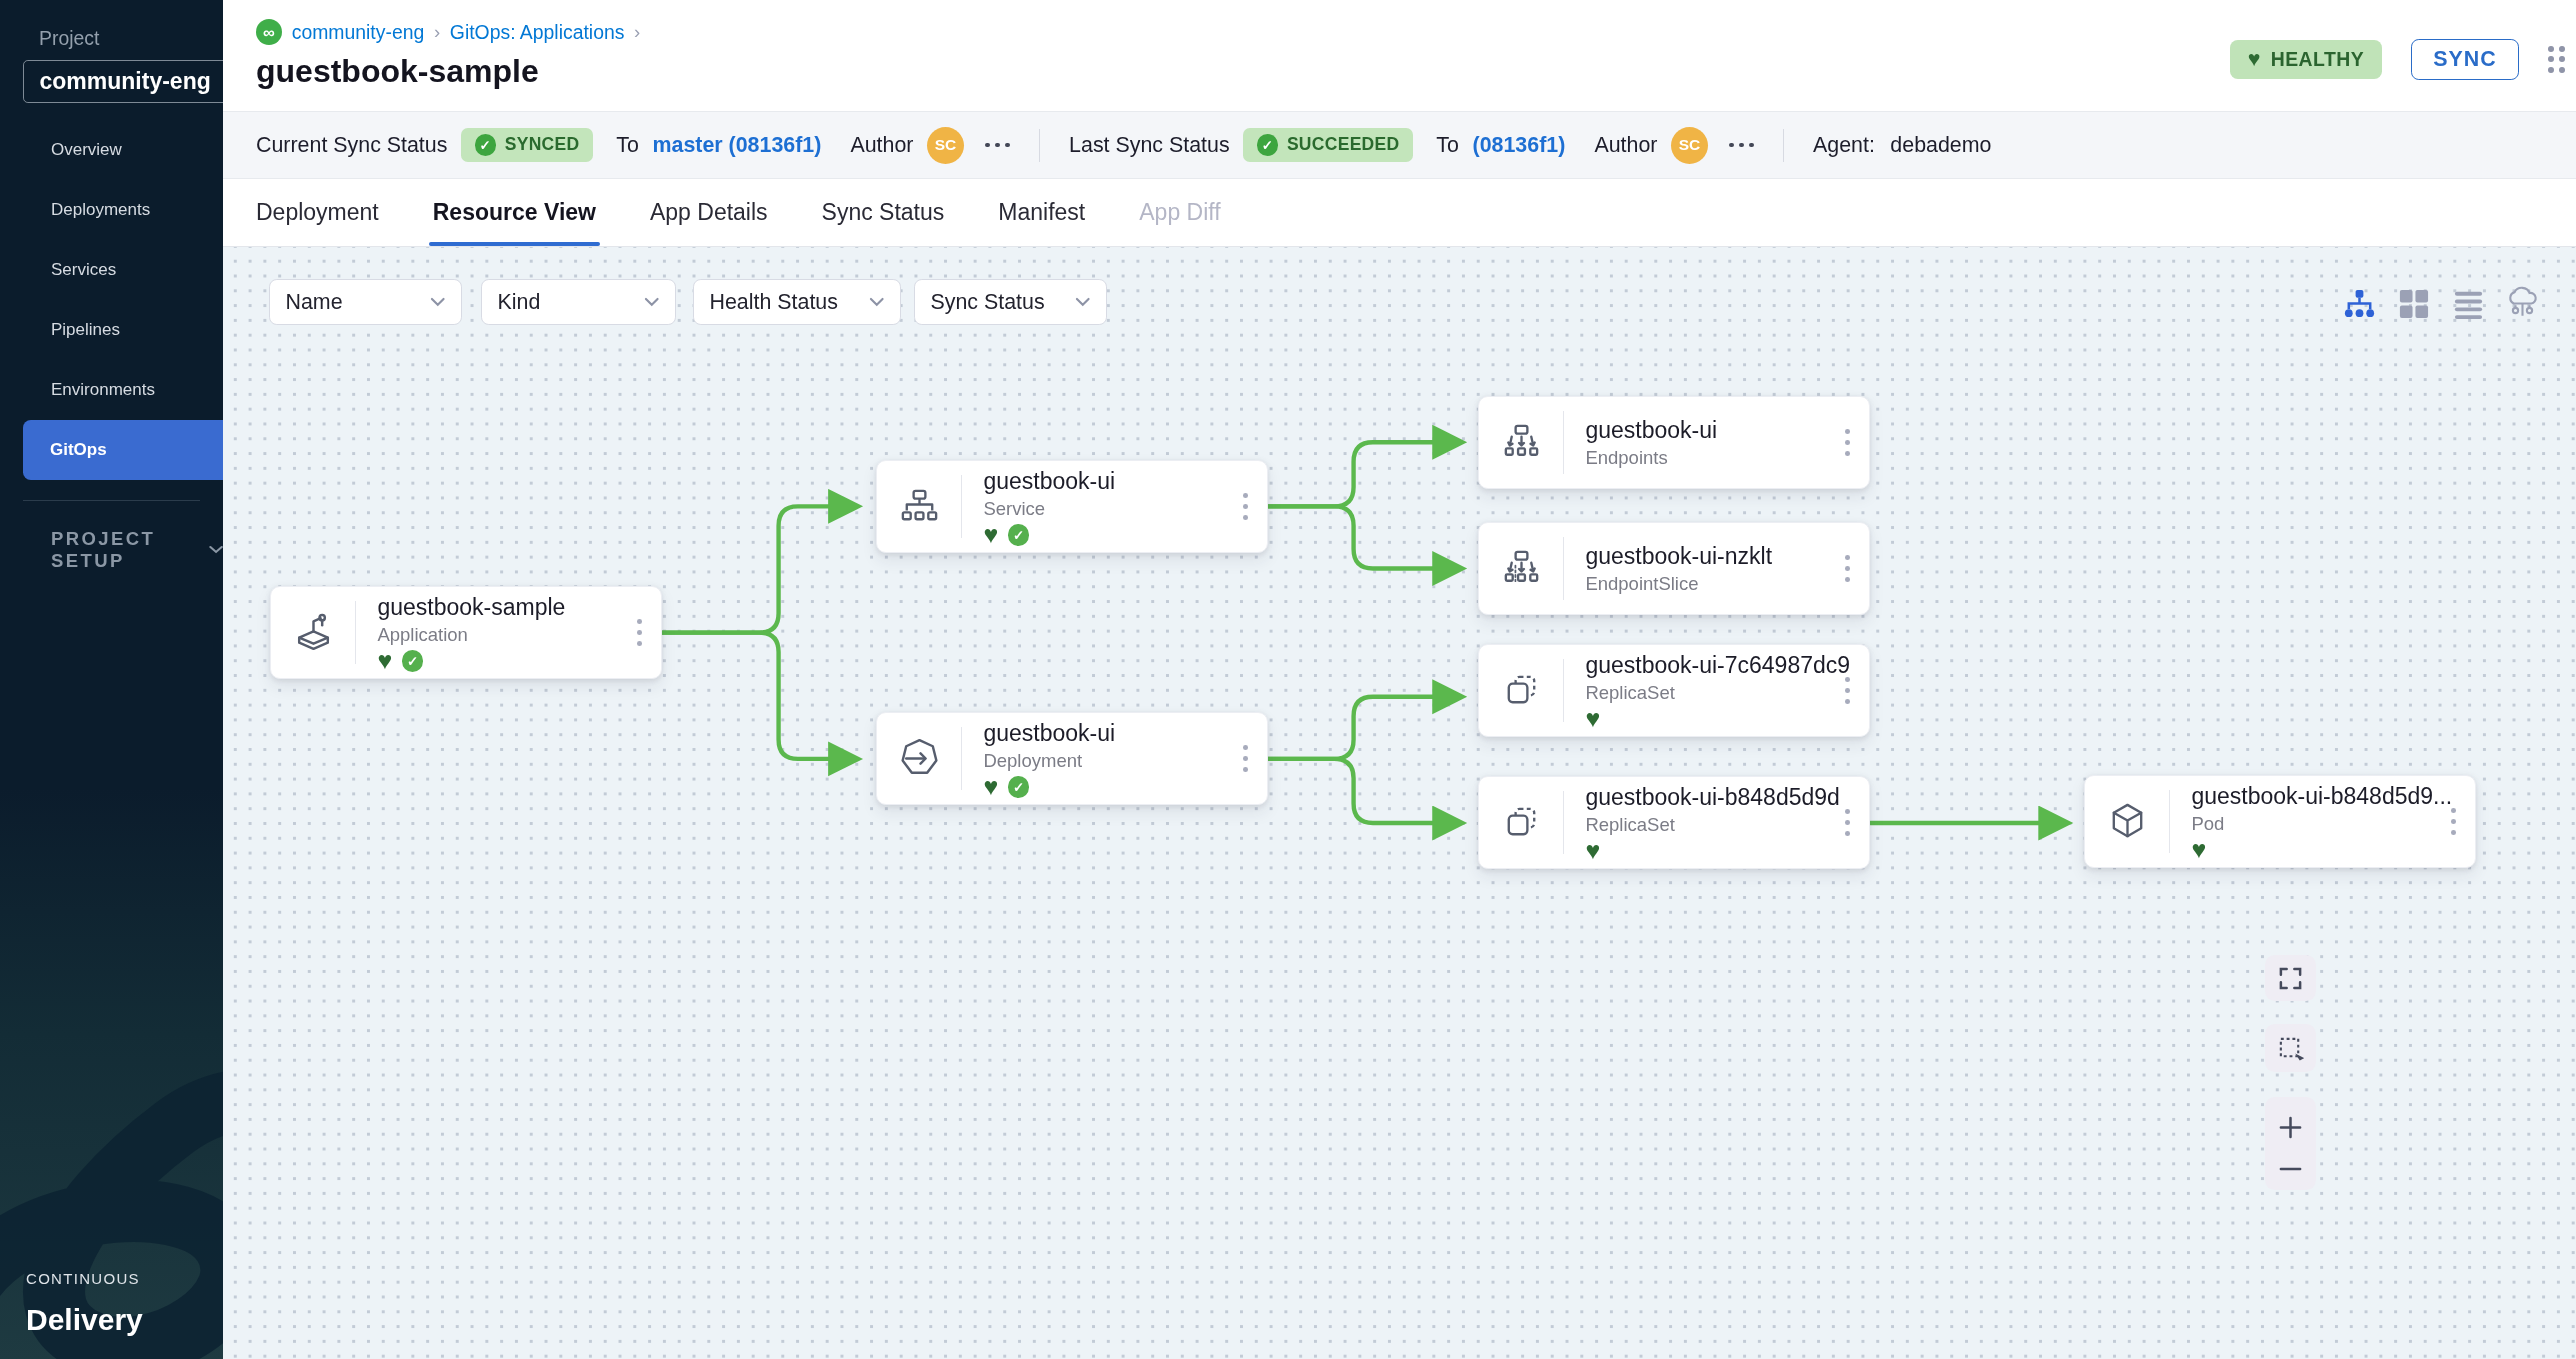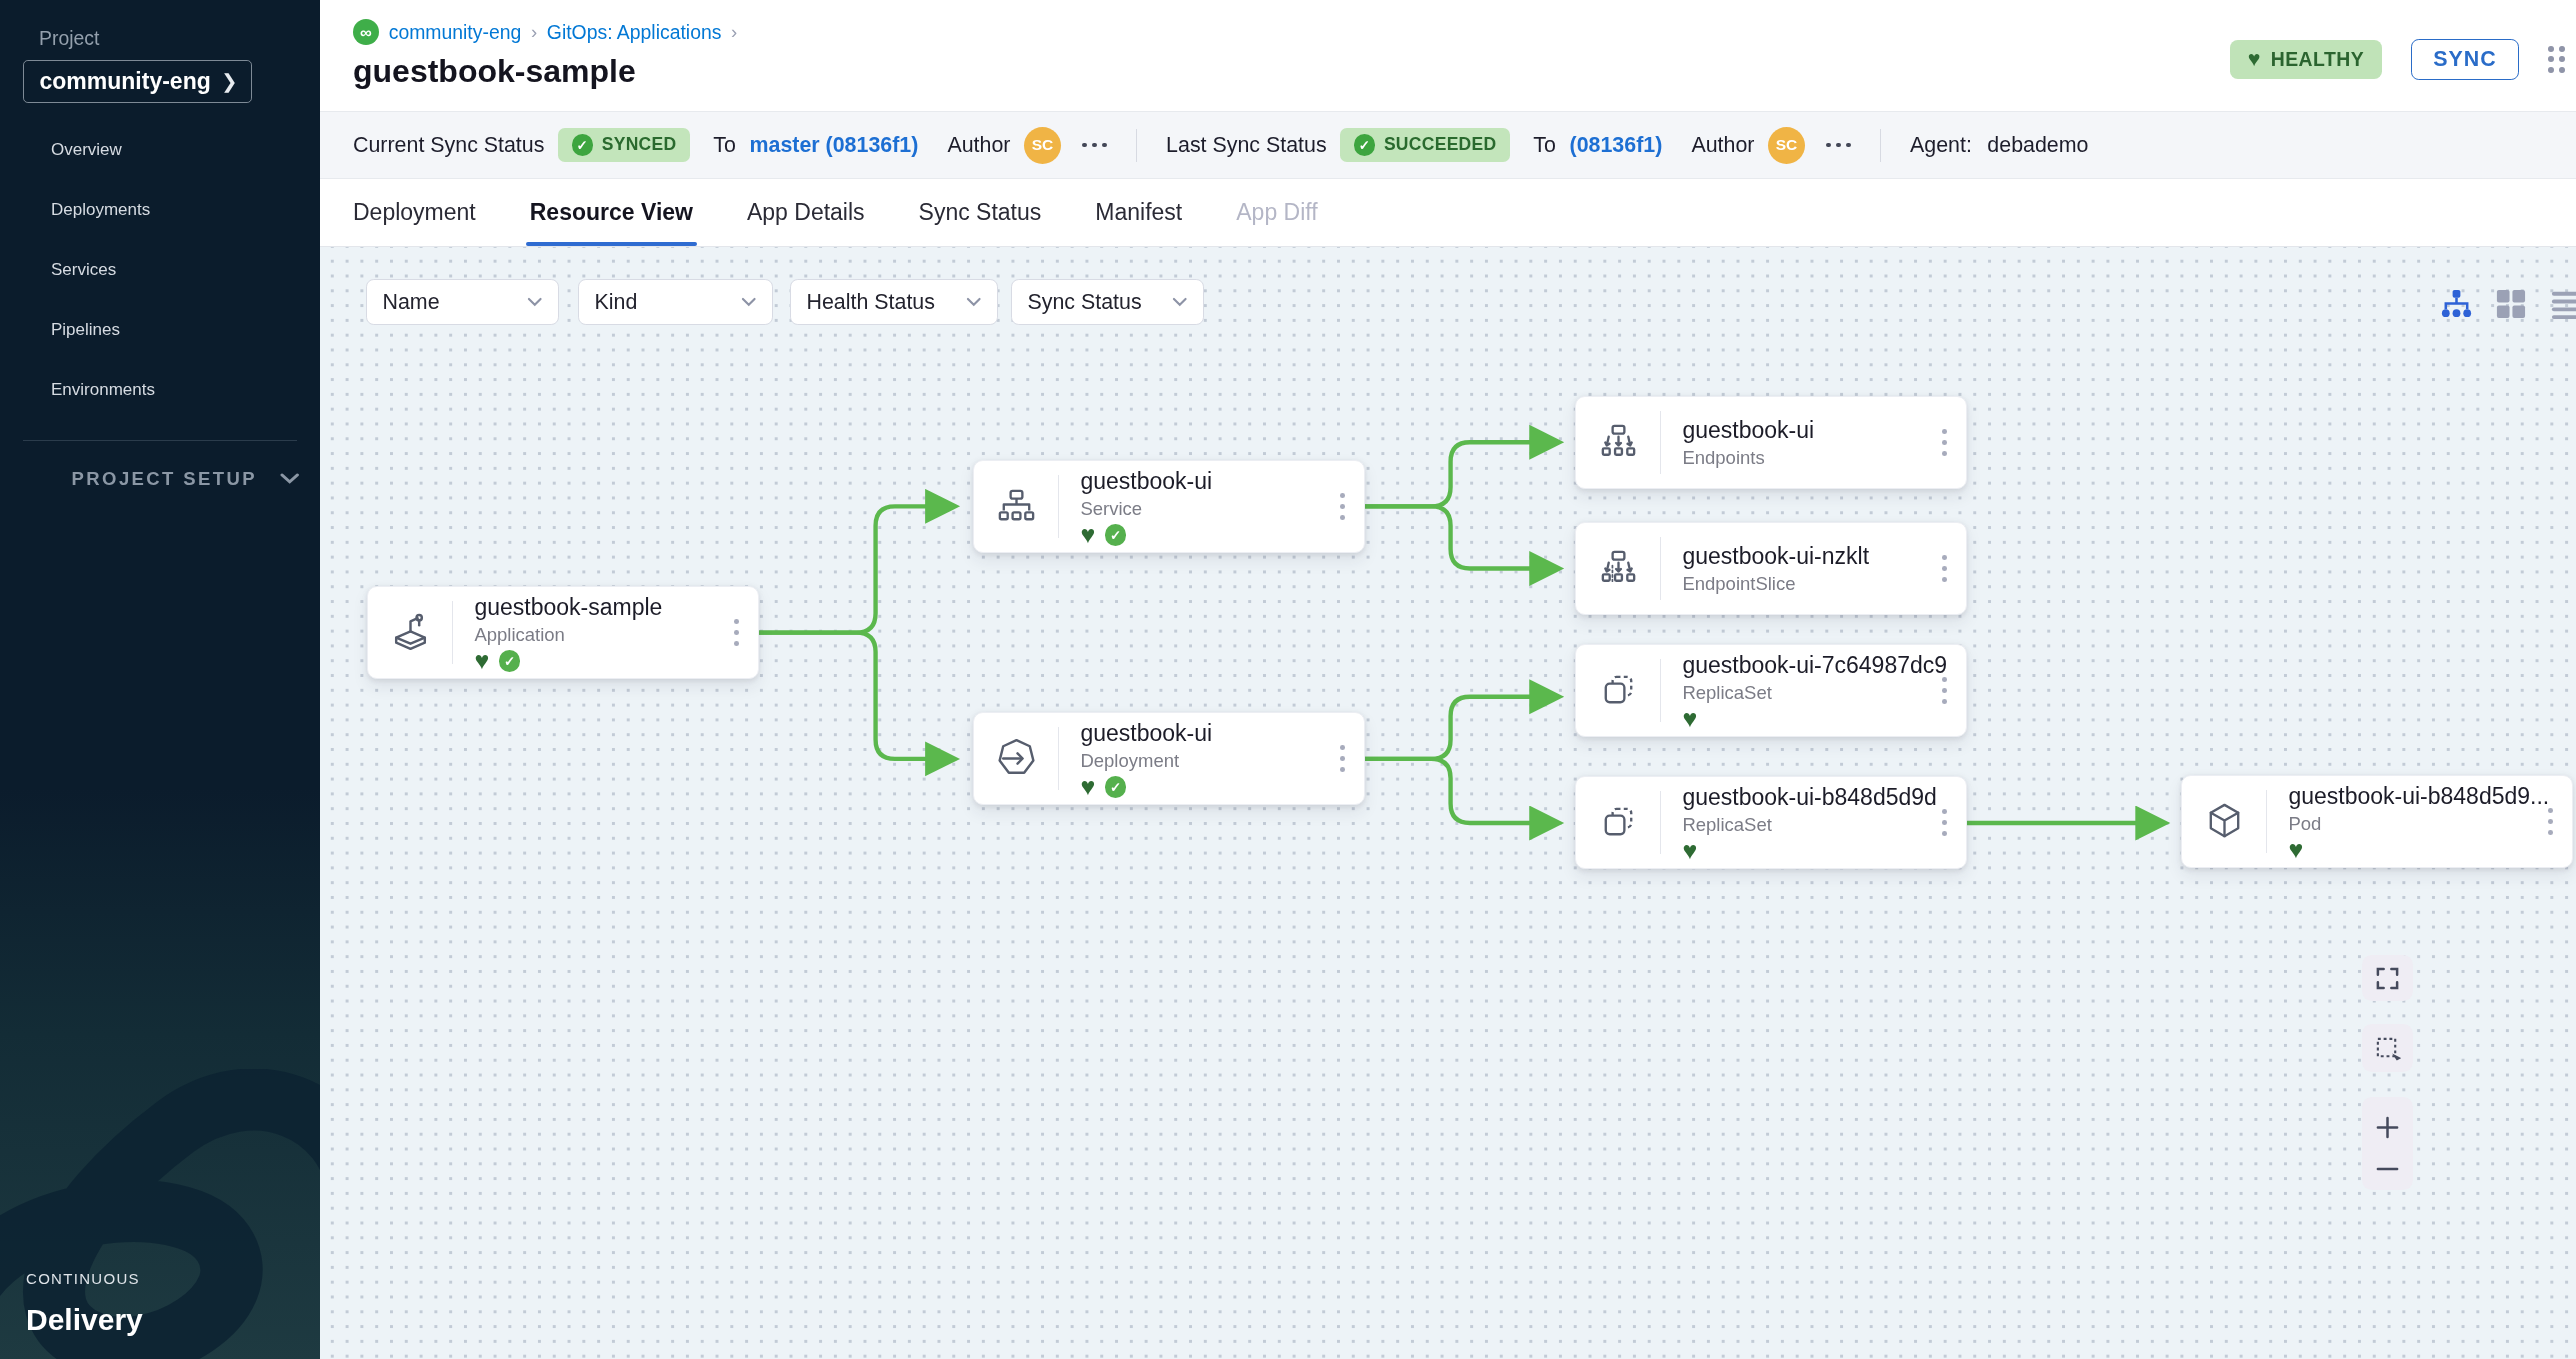--- a/index.html
+++ b/index.html
@@ -6,21 +6,21 @@
   html,body { margin:0; padding:0; }
   body {
     width:2576px; height:1360px; overflow:hidden;
     font-family:"Liberation Sans", sans-serif;
     background:#ffffff; color:#1c1c28;
   }
   .app { position:relative; width:2576px; height:1360px; display:flex; overflow:hidden; }
 
   
   .sidebar {
-    width:320px; flex-shrink:0; position:relative; overflow:hidden;
+    width:223px; flex-shrink:0; position:relative; overflow:hidden;
     background:linear-gradient(180deg,#0b1c2c 0%,#0b1c2c 58%,#132c36 76%,#1e3a41 100%);
   }
   .project-label { color:#94a0ad; font-size:19.4px; margin:27px 0 9.7px 39px; }
   .project-select {
     margin-left:23px; width:229px; height:43px; border:1px solid #7e8a96; border-radius:4.9px;
     display:flex; align-items:center; justify-content:space-between; padding:0 13.6px 0 15.5px;
     font-size:23px; font-weight:700; color:#fff; cursor:pointer;
   }
   .project-select .chev { font-size:19.4px; color:#e8ecf0; font-weight:400; }
   .nav { margin-top:17.5px; }
@@ -124,20 +124,21 @@
     <div class="project-select">
       <span>community-eng</span>
       <span class="chev">❯</span>
     </div>
     <div class="nav">
       <div class="nav-item">Overview</div>
       <div class="nav-item">Deployments</div>
       <div class="nav-item">Services</div>
       <div class="nav-item">Pipelines</div>
       <div class="nav-item">Environments</div>
+      <div class="nav-item active">GitOps</div>
     </div>
     <div class="nav-divider"></div>
     <div class="project-setup">
       <span>PROJECT SETUP</span>
       <svg width="19.4" height="11.7" viewBox="0 0 20 12">
         <path d="M2 2 L10 9 L18 2" stroke="#8b97a5" stroke-width="3" fill="none" stroke-linecap="round"></path>
       </svg>
     </div>
     <svg class="swirl" width="408" height="330" viewBox="0 0 420 340">
       <path d="M30 240 C 70 140, 260 120, 300 180 C 340 240, 230 310, 160 280 C 90 250, 130 150, 250 60 C 330 0, 430 40, 440 130" stroke="#0c2231" stroke-width="64" fill="none" stroke-linecap="round" opacity="0.85"></path>

